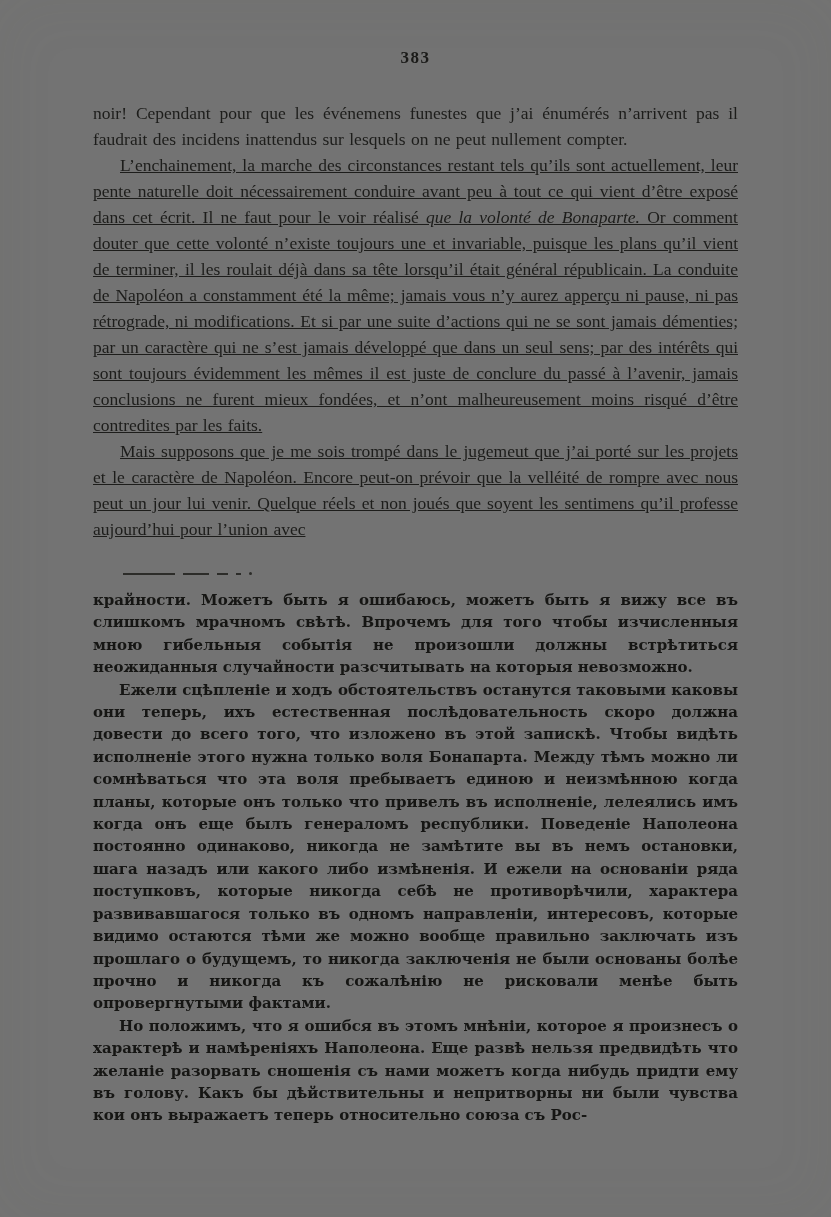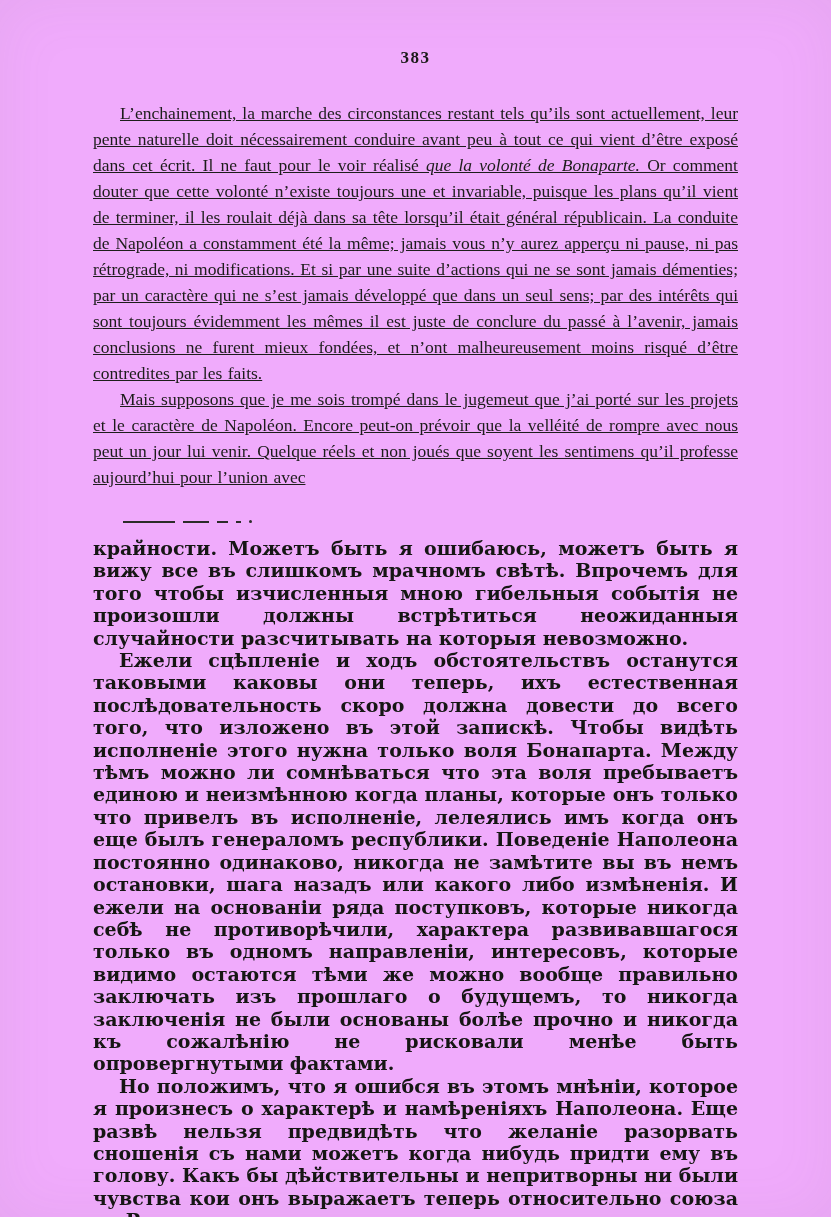--- a/index.html
+++ b/index.html
@@ -6,21 +6,21 @@
     margin: 0;
     padding: 0;
     background: #e9e9e6;
     font-family: "Liberation Serif", "DejaVu Serif", serif;
   }
   .page {
     position: relative;
     width: 831px;
     height: 1217px;
     margin: 0 auto;
-    background: #f0abfc;
+    background: #737373;
     box-sizing: border-box;
     padding: 48px 93px 0 93px;
     overflow: hidden;
     box-shadow: inset 0 0 60px rgba(120,115,100,0.08);
   }
   .page-number {
     text-align: center;
     font-weight: bold;
     font-size: 17px;
     letter-spacing: 1.5px;
@@ -56,36 +56,37 @@
   .dot {
     display: inline-block;
     width: 3px;
     height: 3px;
     border-radius: 50%;
     background: #2c2c29;
   }
   .russian-text .para {
     margin: 0;
     font-family: "DejaVu Serif", "Liberation Serif", serif;
-    font-size: 19px;
+    font-size: 15px;
     line-height: 22.4px;
     font-weight: bold;
     text-align: justify;
     color: #161614;
   }
   .russian-text .para.indent { text-indent: 26px; }
 </style>
 </head>
 <body>
 
 <div class="page">
 
   <div class="page-number">383</div>
 
   <div class="french-text">
+      <p class="para"><span>noir! Cependant pour que les événemens funestes que j’ai énumérés n’arrivent pas il faudrait des incidens inattendus sur lesquels on ne peut nullement compter.</span></p>
       <p class="para indent"><span>L’enchainement, la marche des circonstances restant tels qu’ils sont actuellement, leur pente naturelle doit nécessairement conduire avant peu à tout ce qui vient d’être exposé dans cet écrit. Il ne faut pour le voir réalisé </span><em>que la volonté de Bonaparte.</em><span> Or comment douter que cette volonté n’existe toujours une et invariable, puisque les plans qu’il vient de terminer, il les roulait déjà dans sa tête lorsqu’il était général républicain. La conduite de Napoléon a constamment été la même; jamais vous n’y aurez apperçu ni pause, ni pas rétrograde, ni modifications. Et si par une suite d’actions qui ne se sont jamais démenties; par un caractère qui ne s’est jamais développé que dans un seul sens; par des intérêts qui sont toujours évidemment les mêmes il est juste de conclure du passé à l’avenir, jamais conclusions ne furent mieux fondées, et n’ont malheureusement moins risqué d’être contredites par les faits.</span></p>
       <p class="para indent"><span>Mais supposons que je me sois trompé dans le jugemeut que j’ai porté sur les projets et le caractère de Napoléon. Encore peut-on prévoir que la velléité de rompre avec nous peut un jour lui venir. Quelque réels et non joués que soyent les sentimens qu’il professe aujourd’hui pour l’union avec</span></p>
     </div>
 
   <div class="footnote-separator">
     <span class="dash d1"></span>
     <span class="dash d2"></span>
     <span class="dash d3"></span>
     <span class="dash d4"></span>
     <span class="dot"></span>

